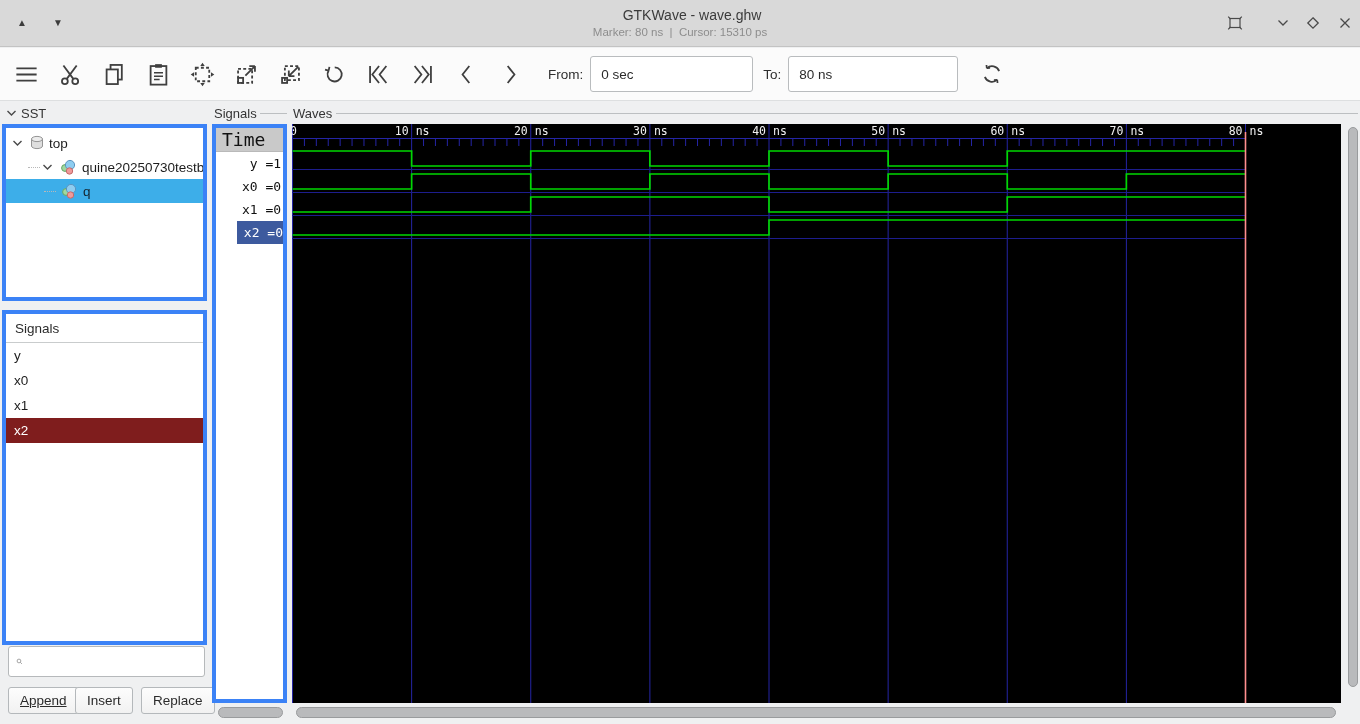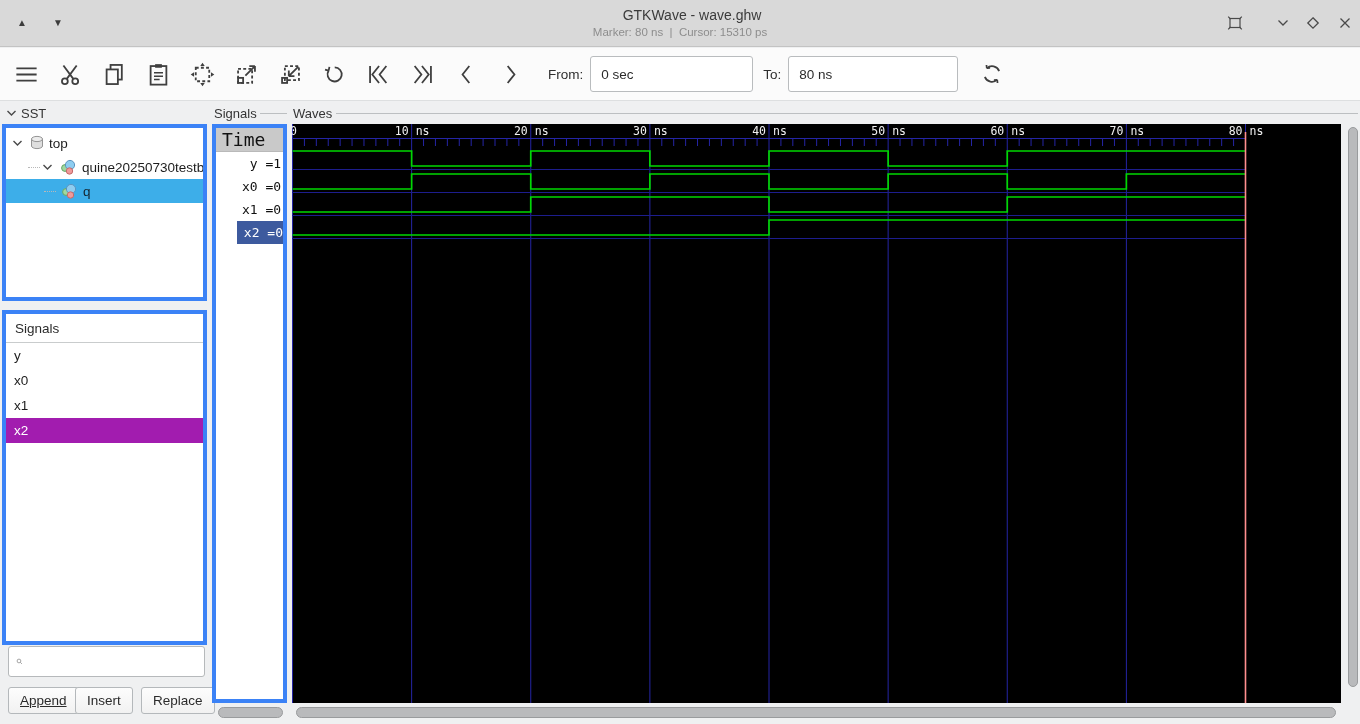--- a/index.html
+++ b/index.html
@@ -45,21 +45,21 @@
   .tree-row .gap { width:6px; flex:0 0 auto; }
   .tree-icon { margin:0 5px 0 3px; flex:0 0 auto; display:inline-flex; }
   .stub { width:12px; border-top:1px dotted #b8b8b8; margin-right:2px; flex:0 0 auto; }
 
   
   #signals-box { top:310px; left:2px; width:205px; height:335px; overflow:hidden; }
   #signals-box-header { height:29px; border-bottom:1px solid #c9cccd; display:flex;
     align-items:center; padding-left:9px; font-size:13.5px; color:#2b2b2b; background:#ffffff; }
   .sig-row { height:25px; display:flex; align-items:center; padding-left:8px;
     font-size:13.5px; color:#1d1d1d; }
-  .sig-row.selected { background:#a21caf; color:#ffffff; }
+  .sig-row.selected { background:#7f1d1d; color:#ffffff; }
 
   #search-box { position:absolute; top:646px; left:8px; width:197px; height:31px;
     background:#ffffff; border:1px solid #b6b9bb; border-radius:3px;
     display:flex; align-items:center; padding-left:7px; }
   #search-input { border:none; outline:none; flex:1; height:100%; font-size:13px;
     font-family:"Liberation Sans",sans-serif; background:transparent; }
   .gtk-btn { position:absolute; top:687px; height:27px; background:linear-gradient(#fdfdfd,#f1f1f1);
     border:1px solid #b4b8bb; border-radius:3px; font-size:13.5px; color:#2b2b2b;
     font-family:"Liberation Sans",sans-serif; padding:0 11px; }
   #btn-append { left:8px;text-decoration:underline; } #btn-insert { left:75px; } #btn-replace { left:141px; }

